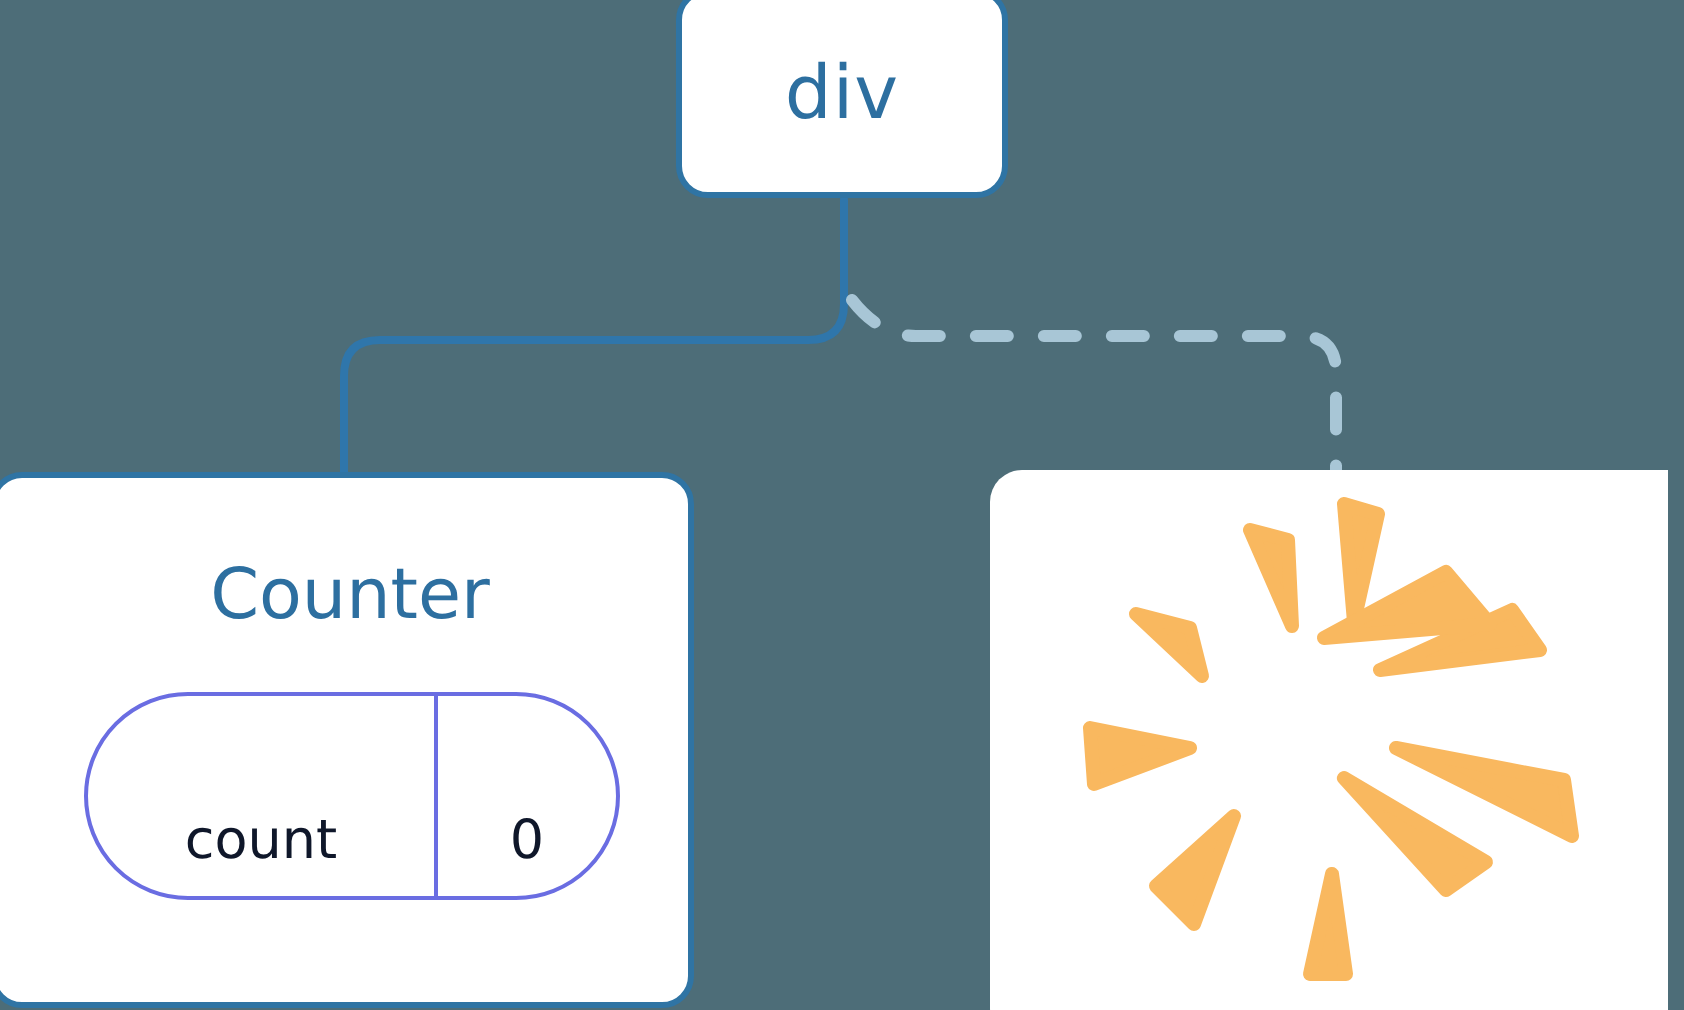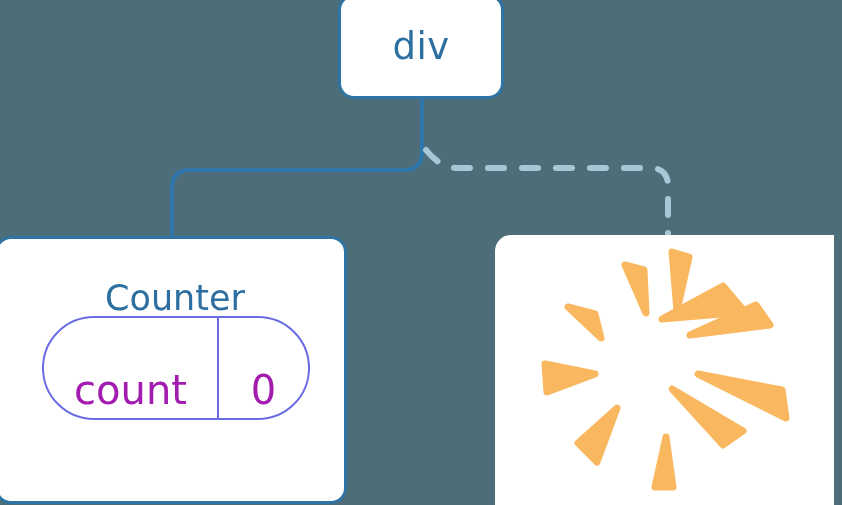--- a/index.html
+++ b/index.html
@@ -66,20 +66,21 @@
     border: 3px solid #2f74a4;
     border-radius: 16px;
     justify-content: flex-start;
     padding-top: 42px;
   }
   #node-counter .node-title {
     font-size: 35px;
     color: #2d6fa0;
     line-height: 1;
     font-weight: 400;
+    margin-bottom: 30px;
     margin-left: 8px;
   }
 
   
   .state-pill {
     position: relative;
     width: 268px;
     height: 104px;
     border: 2px solid #6a6de2;
     border-radius: 52px;
@@ -96,22 +97,22 @@
     border-right: 2px solid #6a6de2;
     box-sizing: border-box;
   }
   .pill-val {
     flex: 1;
     display: flex;
     align-items: center;
     justify-content: center;
   }
   .pill-key span, .pill-val span {
-    font-size: 40px;
-    color: #a21caf;
+    font-size: 27px;
+    color: #0f172a;
     line-height: 1;
     margin-top: 44px;
   }
 
   
   #node-burst {
     left: 495px;
     top: 235px;
     width: 360px;
     height: 285px;

